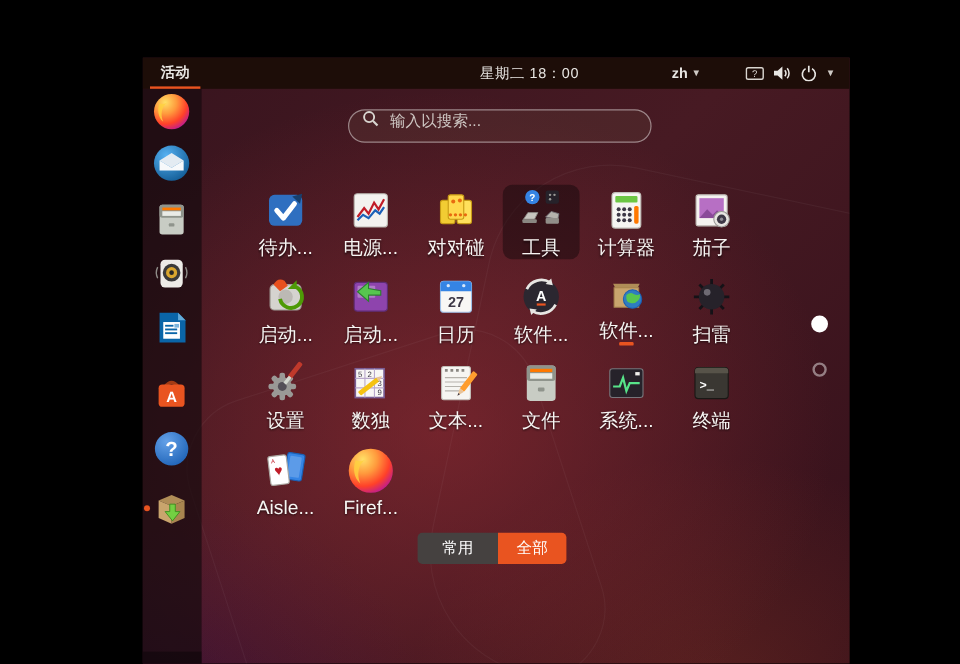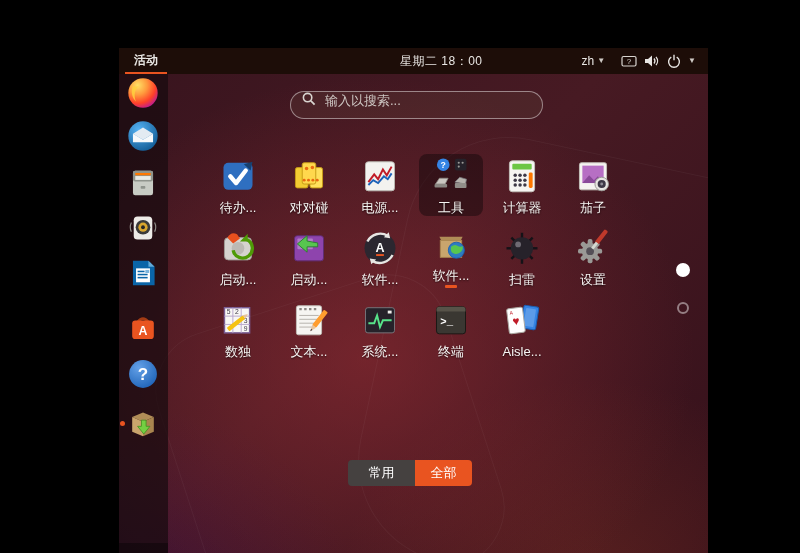--- a/index.html
+++ b/index.html
@@ -15,21 +15,21 @@
   .deco1{width:430px;height:430px;left:260px;top:110px;transform:rotate(12deg);border-radius:24%}
   .deco2{width:300px;height:300px;left:60px;top:250px;border-radius:20%;transform:rotate(-18deg)}
 
   
   .topbar{position:absolute;left:0;top:0;width:100%;height:26px;background:#1d0d08;
           color:#e8e6e3;font-size:12px;z-index:5}
   .activities{position:absolute;left:6px;top:0;height:24px;line-height:24px;padding:0 9px;
               border-bottom:2px solid #E95420;font-weight:bold;cursor:default}
   .clock{position:absolute;left:281px;top:0;height:26px;line-height:26px;font-weight:normal;letter-spacing:.5px}
   .tright{position:absolute;right:12px;top:0;height:26px;display:flex;align-items:center;gap:7px}
-  .lang{font-weight:normal;display:flex;align-items:center;gap:3px;margin-right:9px}
+  .lang{font-weight:bold;display:flex;align-items:center;gap:3px;margin-right:30px}
   .caret{font-size:8px;color:#cfcac5;line-height:1}
   .ticon{display:flex;align-items:center}
 
   
   .dock{position:absolute;left:0;top:26px;bottom:0;width:49px;background:rgba(24,11,15,.72);z-index:4}
   .dock-item{position:absolute;left:7px;width:34px;height:34px}
   .dock-item svg{width:34px;height:34px;display:block}
   .run-dot{position:absolute;left:-6px;top:14px;width:5px;height:5px;border-radius:50%;background:#E95420}
   .gridbtn{position:absolute;left:0;bottom:0;width:49px;height:41px;background:rgba(0,0,0,.35);
            display:flex;align-items:center;justify-content:center}
@@ -41,34 +41,34 @@
           display:flex;align-items:flex-start;padding:0 11px;gap:7px;z-index:3}
   .search input{flex:1;background:transparent;border:none;outline:none;color:#e8e6e3;font-size:13px;
           font-family:"Liberation Sans","DejaVu Sans",sans-serif}
   .search input::placeholder{color:#cfc8c4;opacity:1}
 
   
   .appgrid{position:absolute;left:87px;top:106px;display:grid;z-index:2;
            grid-template-columns:repeat(6,64px);grid-auto-rows:62px;column-gap:7px;row-gap:10px}
   .app{display:flex;flex-direction:column;align-items:center;border-radius:8px;padding-top:1px}
   .app svg{width:44px;height:44px;display:block}
-  .app .lbl{margin-top:1px;font-size:13px;color:#f7f5f3;text-shadow:0 1px 2px rgba(0,0,0,.7);
+  .app .lbl{margin-top:1px;font-size:16px;color:#f7f5f3;text-shadow:0 1px 2px rgba(0,0,0,.7);
             white-space:nowrap;max-width:64px;overflow:hidden}
   .app.folder{background:rgba(10,5,7,.42)}
   .app .ind{width:12px;height:3px;background:#E95420;border-radius:1px;margin-top:2px}
 
   
   .dots{position:absolute;left:557px;top:215px;display:flex;flex-direction:column;gap:25px;
         align-items:center;z-index:3}
   .dot{box-sizing:border-box;border-radius:50%}
   .dot.on{width:14px;height:14px;background:#fff}
   .dot.off{width:12px;height:12px;border:2px solid rgba(255,255,255,.45)}
 
   
-  .footer{position:absolute;left:229px;top:412px;display:flex;z-index:3;height:26px}
+  .footer{position:absolute;left:229px;top:396px;display:flex;z-index:3;height:26px}
   .seg{height:26px;line-height:26px;text-align:center;font-size:13px;color:#fff;cursor:default}
   .seg.inactive{width:67px;background:#454140;border-radius:4px 0 0 4px}
   .seg.active{width:57px;background:#E95420;border-radius:0 4px 4px 0;font-weight:normal}
 </style>
 </head>
 <body>
 
 <div class="screen">
   <div class="deco deco1"></div>
   <div class="deco deco2"></div>
@@ -217,39 +217,39 @@
       <div class="app">
         <svg viewBox="0 0 44 44" xmlns="http://www.w3.org/2000/svg">
           <rect x="7" y="8" width="30" height="28" rx="5" fill="#2f6fc0"></rect>
           <path d="M37 7 l-9 2.5 7 6.5 Z" fill="#17406f"></path>
           <path d="M14 22 l6 7 10 -13" stroke="#fff" stroke-width="4.5" fill="none" stroke-linecap="round" stroke-linejoin="round"></path>
         </svg>
         <div class="lbl">待办...</div>
       </div>
       <div class="app">
         <svg viewBox="0 0 44 44" xmlns="http://www.w3.org/2000/svg">
+          <rect x="7" y="7" width="30" height="30" rx="3" fill="#f3f2ef" stroke="#b9b6b0"></rect>
+          <path d="M10 28 l6-8 4 5 5-10 4 6 5-9" stroke="#c01c28" stroke-width="2" fill="none"></path>
+          <path d="M10 31 l5-5 5 3 6-7 4 3 4-6" stroke="#1c61b8" stroke-width="2" fill="none"></path>
+        </svg>
+        <div class="lbl">电源...</div>
+      </div>
+      <div class="app">
+        <svg viewBox="0 0 44 44" xmlns="http://www.w3.org/2000/svg">
           <rect x="8" y="13" width="13" height="21" rx="2" fill="#f2cc33" stroke="#c79b16"></rect>
           <rect x="23" y="13" width="13" height="21" rx="2" fill="#ffe05c" stroke="#c79b16"></rect>
           <rect x="15" y="8" width="14" height="22" rx="2" fill="#ffd84d" stroke="#c79b16"></rect>
           <circle cx="19.5" cy="14" r="1.8" fill="#e86a10"></circle>
           <circle cx="25.5" cy="13" r="1.8" fill="#e86a10"></circle>
           <circle cx="17" cy="26" r="1.5" fill="#e86a10"></circle>
           <circle cx="21.5" cy="26" r="1.5" fill="#e86a10"></circle>
           <circle cx="26" cy="26" r="1.5" fill="#e86a10"></circle>
           <circle cx="30.5" cy="26" r="1.5" fill="#e86a10"></circle>
         </svg>
         <div class="lbl">对对碰</div>
-      </div>
-      <div class="app">
-        <svg viewBox="0 0 44 44" xmlns="http://www.w3.org/2000/svg">
-          <rect x="7" y="7" width="30" height="30" rx="3" fill="#f3f2ef" stroke="#b9b6b0"></rect>
-          <path d="M10 28 l6-8 4 5 5-10 4 6 5-9" stroke="#c01c28" stroke-width="2" fill="none"></path>
-          <path d="M10 31 l5-5 5 3 6-7 4 3 4-6" stroke="#1c61b8" stroke-width="2" fill="none"></path>
-        </svg>
-        <div class="lbl">电源...</div>
       </div>
       <div class="app folder">
         <svg viewBox="0 0 44 44" xmlns="http://www.w3.org/2000/svg">
           <circle cx="14" cy="10" r="6.5" fill="#3584e4"></circle>
           <text x="14" y="13.3" font-size="9" font-weight="bold" fill="#fff" text-anchor="middle" font-family="Liberation Sans,sans-serif">?</text>
           <rect x="26" y="4" width="12" height="12" rx="2" fill="#26222a"></rect>
           <g fill="#9a9996">
             <circle cx="30" cy="8" r="1.1"></circle>
             <circle cx="34" cy="8" r="1.1"></circle>
             <circle cx="30" cy="12" r="1.1"></circle>
@@ -304,20 +304,30 @@
       <div class="app">
         <svg viewBox="0 0 44 44" xmlns="http://www.w3.org/2000/svg">
           <rect x="7" y="9" width="30" height="26" rx="3" fill="#8e44ad" stroke="#5e2d73"></rect>
           <rect x="10" y="12" width="16" height="11" rx="1" fill="#b07cc6"></rect>
           <path d="M31 16.5 v4 h-11 v5.5 l-10-8.5 10-8.5 v5.5 Z" fill="#57c64f" stroke="#2e7d32"></path>
         </svg>
         <div class="lbl">启动...</div>
       </div>
       <div class="app">
         <svg viewBox="0 0 44 44" xmlns="http://www.w3.org/2000/svg">
+          <rect x="8" y="8" width="28" height="28" rx="3" fill="#f8f7f5" stroke="#9ec0e8"></rect>
+          <path d="M8 11 a3 3 0 0 1 3-3 h22 a3 3 0 0 1 3 3 v6 h-28 Z" fill="#3584e4"></path>
+          <circle cx="15" cy="12" r="1.5" fill="#d6e6f8"></circle>
+          <circle cx="29" cy="12" r="1.5" fill="#d6e6f8"></circle>
+          <text x="22" y="31" font-size="13" font-weight="bold" fill="#3d3846" text-anchor="middle" font-family="Liberation Sans,sans-serif">27</text>
+        </svg>
+        <div class="lbl">日历</div>
+      </div>
+      <div class="app">
+        <svg viewBox="0 0 44 44" xmlns="http://www.w3.org/2000/svg">
           <circle cx="22" cy="22" r="16" fill="#2b2730"></circle>
           <path d="M9 15 a15 15 0 0 1 21 -6" stroke="#e8e6e3" stroke-width="2.5" fill="none"></path>
           <path d="M35 29 a15 15 0 0 1 -21 6" stroke="#e8e6e3" stroke-width="2.5" fill="none"></path>
           <path d="M31 5.5 l1.5 6 -6.5-1 Z" fill="#e8e6e3"></path>
           <path d="M13 38.5 l-1.5-6 6.5 1 Z" fill="#e8e6e3"></path>
           <text x="22" y="26" font-size="13" font-weight="bold" fill="#fff" text-anchor="middle" font-family="Liberation Sans,sans-serif">A</text>
           <rect x="18" y="28" width="8" height="2" fill="#E95420"></rect>
         </svg>
         <div class="lbl">软件...</div>
       </div>
@@ -393,20 +403,30 @@
           <g transform="rotate(38 30 24)">
             <rect x="28" y="9" width="5" height="20" rx="1" fill="#ff9d2e"></rect>
             <polygon points="28,29 33,29 30.5,35.5" fill="#e8c39a"></polygon>
             <polygon points="29.6,33 31.4,33 30.5,35.5" fill="#3d3846"></polygon>
           </g>
         </svg>
         <div class="lbl">文本...</div>
       </div>
       <div class="app">
         <svg viewBox="0 0 44 44" xmlns="http://www.w3.org/2000/svg">
+          <rect x="9" y="6" width="26" height="32" rx="3" fill="#c8ccc4"></rect>
+          <rect x="9" y="6" width="26" height="14" rx="3" fill="#8f948c"></rect>
+          <rect x="12" y="9" width="20" height="3" fill="#ff7800"></rect>
+          <rect x="12" y="13" width="20" height="5" fill="#e9ebe6"></rect>
+          <rect x="19" y="26" width="6" height="3.5" rx="1" fill="#8f948c"></rect>
+        </svg>
+        <div class="lbl">文件</div>
+      </div>
+      <div class="app">
+        <svg viewBox="0 0 44 44" xmlns="http://www.w3.org/2000/svg">
           <rect x="7" y="9" width="30" height="26" rx="2.5" fill="#26222a" stroke="#77767b"></rect>
           <rect x="30" y="12" width="4" height="3" fill="#f1efec"></rect>
           <path d="M10 25 h6 l3-8 3 12 3-7 h9" stroke="#57e389" stroke-width="2" fill="none"></path>
         </svg>
         <div class="lbl">系统...</div>
       </div>
       <div class="app">
         <svg viewBox="0 0 44 44" xmlns="http://www.w3.org/2000/svg">
           <rect x="7" y="8" width="30" height="28" rx="3" fill="#3a3732" stroke="#191815"></rect>
           <path d="M7 11 a3 3 0 0 1 3-3 h24 a3 3 0 0 1 3 3 v2 h-30 Z" fill="#575349"></path>
@@ -420,20 +440,35 @@
             <rect x="22" y="7" width="15" height="23" rx="2" fill="#3584e4" stroke="#1a5fb4"></rect>
             <rect x="24.5" y="9.5" width="10" height="18" rx="1" fill="#5c9be8"></rect>
           </g>
           <g transform="rotate(-7 16 22)">
             <rect x="8" y="9" width="16" height="25" rx="2" fill="#ffffff" stroke="#aaa7a1"></rect>
             <text x="16" y="26" font-size="12" fill="#c01c28" text-anchor="middle">♥</text>
             <text x="10.5" y="15" font-size="5" fill="#c01c28">A</text>
           </g>
         </svg>
         <div class="lbl">Aisle...</div>
+      </div>
+      <div class="app">
+        <svg viewBox="0 0 44 44" xmlns="http://www.w3.org/2000/svg">
+          <defs>
+            <radialGradient id="fxg" cx="32%" cy="24%" r="85%">
+              <stop offset="0%" stop-color="#ffe066"></stop>
+              <stop offset="38%" stop-color="#ff9a3d"></stop>
+              <stop offset="72%" stop-color="#ff4129"></stop>
+              <stop offset="100%" stop-color="#b5179e"></stop>
+            </radialGradient>
+          </defs>
+          <circle cx="22" cy="22" r="19" fill="url(#fxg)"></circle>
+          <path d="M9 13 C6.5 19 7 28 13 33 C9.5 25 11.5 16.5 17 12.5 C14 14.5 11 14 9 13Z" fill="#ffd23e" opacity=".8"></path>
+        </svg>
+        <div class="lbl">Firef...</div>
       </div>
     </div>
 
   <div class="dots">
     <div class="dot on"></div>
     <div class="dot off"></div>
   </div>
 
   <div class="footer">
     <div class="seg inactive">常用</div>

